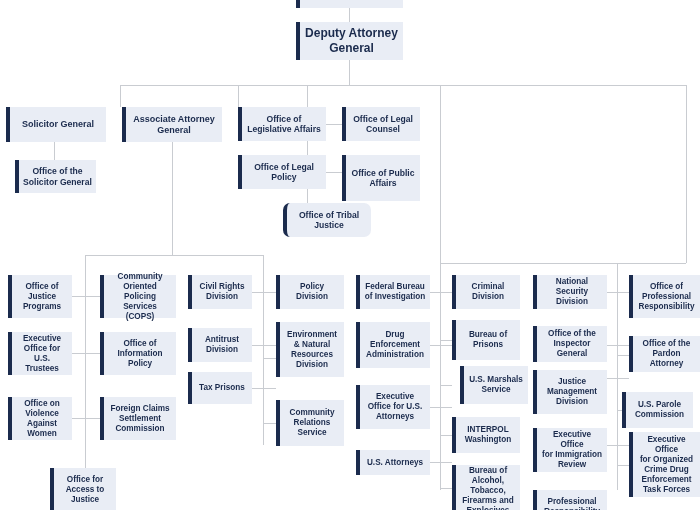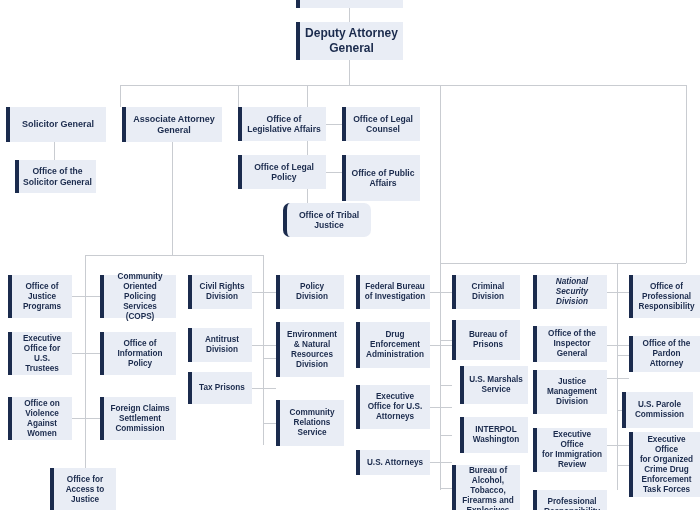--- a/index.html
+++ b/index.html
@@ -198,28 +198,28 @@
 
   <div class="node lvl4" style="left:452px;top:275px;width:68px;height:34px;">
     <span>Criminal Division</span>
   </div>
   <div class="node lvl4" style="left:452px;top:320px;width:68px;height:40px;">
     <span>Bureau of<br>Prisons</span>
   </div>
   <div class="node lvl4" style="left:452px;top:366px;width:68px;height:38px;margin-left:8px;">
     <span>U.S. Marshals<br>Service</span>
   </div>
-  <div class="node lvl4" style="left:452px;top:417px;width:68px;height:36px;margin-left:8px;">
+  <div class="node lvl4" style="left:452px;top:417px;width:68px;height:36px;">
     <span>INTERPOL<br>Washington</span>
   </div>
   <div class="node lvl4" style="left:452px;top:465px;width:68px;height:52px;">
     <span>Bureau of<br>Alcohol, Tobacco,<br>Firearms and<br>Explosives</span>
   </div>
 
-  <div class="node lvl4" style="left:533px;top:275px;width:74px;height:34px;font-style:italic;">
+  <div class="node lvl4" style="left:533px;top:275px;width:74px;height:34px;">
     <span>National Security<br>Division</span>
   </div>
   <div class="node lvl4" style="left:533px;top:326px;width:74px;height:36px;">
     <span>Office of the<br>Inspector General</span>
   </div>
   <div class="node lvl4" style="left:533px;top:370px;width:74px;height:44px;">
     <span>Justice<br>Management<br>Division</span>
   </div>
   <div class="node lvl4" style="left:533px;top:428px;width:74px;height:44px;">
     <span>Executive Office<br>for Immigration<br>Review</span>

